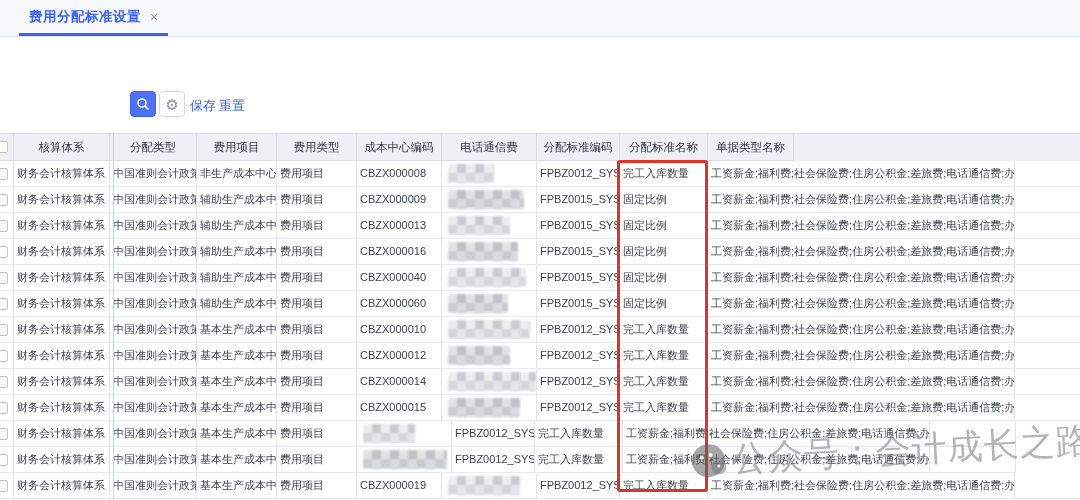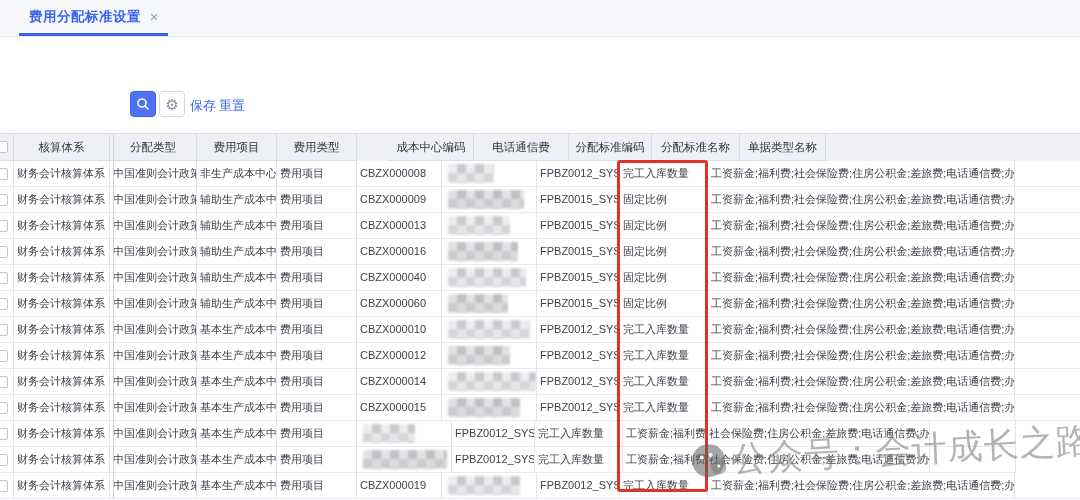--- a/index.html
+++ b/index.html
@@ -131,21 +131,21 @@
   <div class="table-wrap">
     <div class="thead">
         <div class="tr">
           <div class="th c-select" style="width: 14px;">
             <div class="checkbox"></div>
           </div>
           <div class="th c-system" style="width: 96px;">核算体系</div>
           <div class="th c-policy" style="width: 87px;">分配类型</div>
           <div class="th c-alloc_type" style="width: 80px;">费用项目</div>
           <div class="th c-expense_type" style="width: 80px;">费用类型</div>
-          <div class="th c-cc_code" style="width: 85px; margin-left: 32px;">成本中心编码</div>
+          <div class="th c-cc_code" style="width: 85px;">成本中心编码</div>
           <div class="th c-cc_name" style="width: 95px;">电话通信费</div>
           <div class="th c-std_code" style="width: 83px;">分配标准编码</div>
           <div class="th c-std_name" style="width: 88px;">分配标准名称</div>
           <div class="th c-doc_type" style="width: 86px;">单据类型名称</div>
         </div>
       </div>
     <div class="tbody">
         <div class="tr">
           <div class="td c-select" style="width: 14px;">
             <div class="checkbox"></div>

